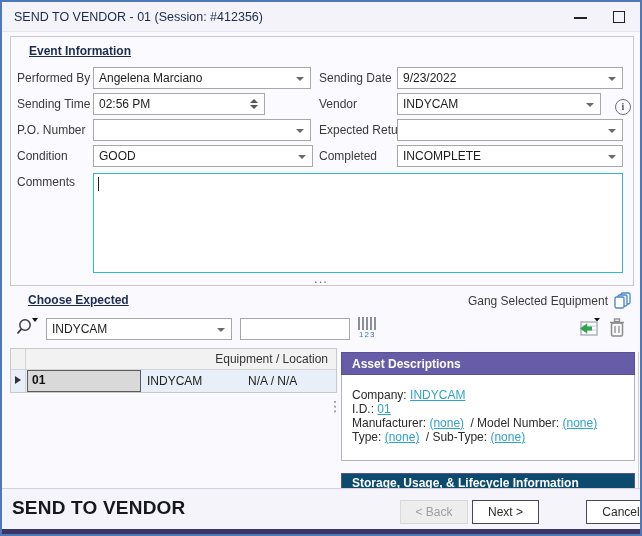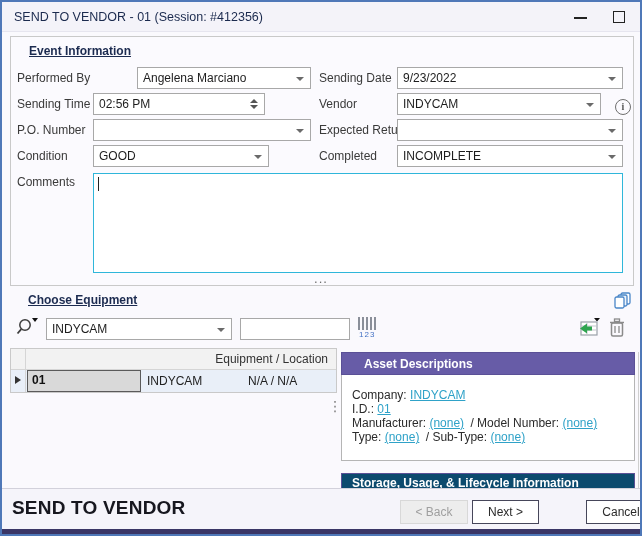--- a/index.html
+++ b/index.html
@@ -67,21 +67,21 @@
   .eq-row .selcol { position:absolute; left:0; top:0; width:15px; height:22px; border-right:1px solid #d5d5d5; }
   .sel-arrow { position:absolute; left:4px; top:6px; width:0; height:0; border-top:4.5px solid transparent; border-bottom:4.5px solid transparent; border-left:6px solid #333; }
   .id-cell { position:absolute; left:16px; top:0px; width:114px; height:22px; background:#d9d9d9; border:1.5px solid #5a5a5a; font-size:12px; font-weight:bold; color:#111; line-height:19px; padding-left:4px; }
   .co-cell { position:absolute; left:136px; top:4px; font-size:12px; color:#222; }
   .loc-cell { position:absolute; left:237px; top:4px; font-size:12px; color:#222; }
 
   .vgrip { position:absolute; left:326px; top:401px; font-size:14px; color:#7c7c7c; line-height:7px; cursor:col-resize; }
 
   
   .asset-panel { position:absolute; left:339px; top:350px; width:294px; }
-  .ap-header { height:23px; background:#675ca7; color:#fff; font-size:12px; font-weight:bold; line-height:23px; padding-left:22px; border:1px solid #5a5096; }
+  .ap-header { height:23px; background:#675ca7; color:#fff; font-size:12px; font-weight:bold; line-height:23px; padding-left:10px; border:1px solid #5a5096; }
   .ap-body { background:#fff; border:1px solid #b5b5b5; border-top:none; height:86px; padding:13px 0 0 10px; font-size:12px; color:#2b2b2b; line-height:14px; }
   .ap-body .line { white-space:nowrap; }
   .ap-link { color:#2fa2c8; text-decoration:underline; cursor:pointer; }
   .ap-sep-label { margin-left:3px; }
   .storage-bar { position:absolute; left:339px; top:471px; width:294px; height:20px; background:#0c4a6e; color:#fff; font-size:12px; font-weight:bold; line-height:19px; padding-left:10px; border:1px solid #5a5096; cursor:pointer; }
   .gutter { position:absolute; left:636px; top:350px; width:1px; height:140px; background:#cfcfcf; }
 
   
   .footer { position:absolute; left:0; right:0; bottom:5px; height:41px; background:#f5f4fa; border-top:1px solid #d2d1db; }
   .wizard-title { position:absolute; left:10px; top:8px; font-size:19px; font-weight:800; color:#17171f; letter-spacing:0.2px; }
@@ -105,21 +105,21 @@
       </div>
     <div class="win-btn max">
         <span class="boxg"></span>
       </div>
   </div>
 
   <div class="event-group">
     <span class="section-title">Event Information</span>
 
     <span class="flabel" style="left:6px;top:30px;">Performed By</span>
-    <div class="fbox" style="left:82px;top:30px;width:174px;margin-left:44px;">
+    <div class="fbox" style="left:82px;top:30px;width:218px;">
       <span>Angelena Marciano</span>
       <span class="dd-arrow"></span>
     </div>
     <span class="flabel" style="left:308px;top:30px;">Sending Date</span>
     <div class="fbox" style="left:386px;top:30px;width:226px;">
       <span>9/23/2022</span>
       <span class="dd-arrow"></span>
     </div>
 
     <span class="flabel" style="left:6px;top:56px;">Sending Time</span>
@@ -140,40 +140,41 @@
       <span></span>
       <span class="dd-arrow"></span>
     </div>
     <span class="flabel" style="left:308px;top:82px;">Expected Return</span>
     <div class="fbox" style="left:386px;top:82px;width:226px;">
       <span></span>
       <span class="dd-arrow"></span>
     </div>
 
     <span class="flabel" style="left:6px;top:108px;">Condition</span>
-    <div class="fbox" style="left:82px;top:108px;width:176px;">
+    <div class="fbox" style="left:82px;top:108px;width:220px;">
       <span>GOOD</span>
       <span class="dd-arrow"></span>
     </div>
     <span class="flabel" style="left:308px;top:108px;">Completed</span>
     <div class="fbox" style="left:386px;top:108px;width:226px;">
       <span>INCOMPLETE</span>
       <span class="dd-arrow"></span>
     </div>
 
     <span class="flabel" style="left:6px;top:134px;">Comments</span>
     <div class="comments-box">
       <span class="caret"></span>
       <span></span>
     </div>
   </div>
 
   <div class="splitter">...</div>
 
-  <span class="section-title ce-title">Choose Equipment</span>
+  <span class="section-title ce-title">Choose Expected</span>
+  <span class="gang-label">Gang Selected Equipment</span>
   <span class="gang-icon">
     <svg width="18" height="18" viewBox="0 0 18 18">
       <rect x="7" y="1" width="9" height="11" rx="1.5" fill="#fff" stroke="#4a86c8" stroke-width="1.3"></rect>
       <rect x="4" y="3" width="9" height="11" rx="1.5" fill="#eef4fb" stroke="#4a86c8" stroke-width="1.3"></rect>
       <rect x="1" y="5" width="9" height="11" rx="1.5" fill="#fff" stroke="#4a86c8" stroke-width="1.3"></rect>
     </svg>
   </span>
 
   <div class="search-btn">
     <svg width="20" height="20" viewBox="0 0 20 20">

